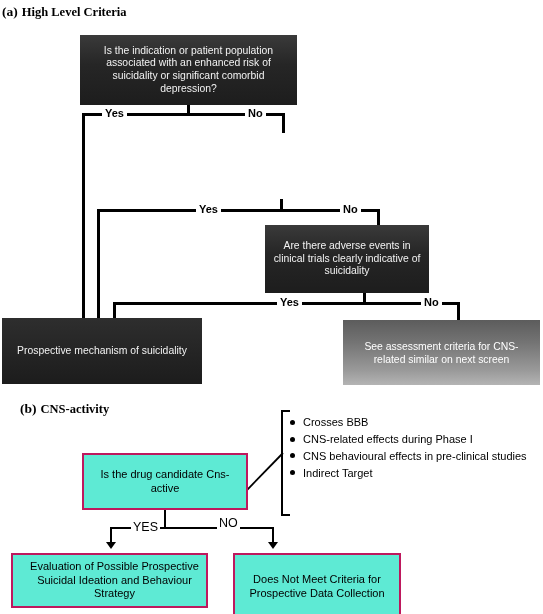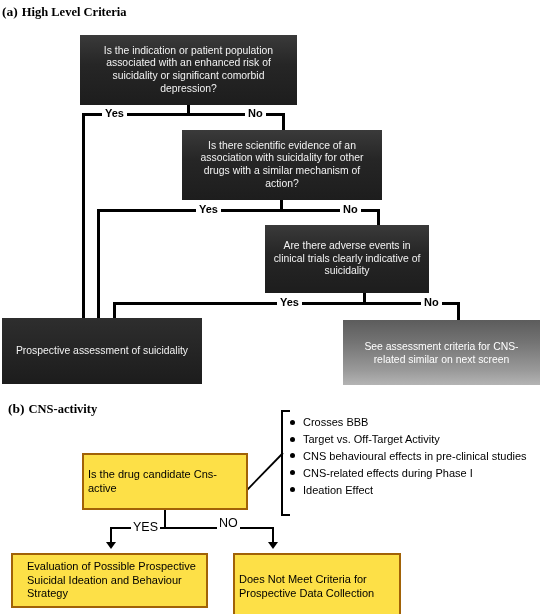--- a/index.html
+++ b/index.html
@@ -27,23 +27,23 @@
         color:#ffffff;display:flex;align-items:center;justify-content:center;
         text-align:center;line-height:1.25;font-size:10.4px;padding:3px 6px;z-index:3;}
 
   
   .h{position:absolute;background:#000;height:3px;z-index:1;}
   .v{position:absolute;background:#000;width:3px;z-index:1;}
   .lab{position:absolute;font-size:11px;font-weight:bold;color:#000;
        background:#fff;padding:0 3px;line-height:11px;z-index:2;white-space:nowrap;}
 
   
-  .sbox{position:absolute;box-sizing:border-box;background:#fde047;
-        border:2px solid #a16207;color:#000;display:flex;align-items:center;
-        justify-content:center;text-align:left;line-height:1.26;
+  .sbox{position:absolute;box-sizing:border-box;background:#5eead4;
+        border:2px solid #be185d;color:#000;display:flex;align-items:center;
+        justify-content:center;text-align:center;line-height:1.26;
         font-size:11px;padding:2px 4px;z-index:3;}
   .th{position:absolute;background:#000;height:1.6px;z-index:1;}
   .tv{position:absolute;background:#000;width:1.6px;z-index:1;}
   .lab2{position:absolute;font-size:12.5px;color:#000;background:#fff;
         padding:0 2px;line-height:13px;z-index:2;white-space:nowrap;}
   .arrow{position:absolute;width:0;height:0;border-left:5px solid transparent;
          border-right:5px solid transparent;border-top:7px solid #000;z-index:2;}
   .diag{position:absolute;z-index:1;}
 
   
@@ -84,59 +84,54 @@
 
   <div class="lab" style="left:102px;top:108px;">Yes</div>
   <div class="lab" style="left:245px;top:108px;">No</div>
   <div class="lab" style="left:196px;top:204px;">Yes</div>
   <div class="lab" style="left:340px;top:204px;">No</div>
   <div class="lab" style="left:277px;top:297px;">Yes</div>
   <div class="lab" style="left:421px;top:297px;">No</div>
 
   <div class="dbox" style="left:80px;top:35px;width:217px;height:70px;">Is the indication or patient population associated with an enhanced risk of suicidality or significant comorbid depression?</div>
 
-  <div class="dbox" style="left:182px;top:130px;width:200px;height:70px;">Is there scientific evidence of an association with suicidality for other drugs with a similar mechanism of action?</div>
 
   <div class="dbox" style="left:265px;top:225px;width:164px;height:68px;">Are there adverse events in clinical trials clearly indicative of suicidality</div>
 
-  <div class="dbox flat" style="left:2px;top:318px;width:200px;height:66px;">Prospective assessment of suicidality</div>
+  <div class="dbox flat" style="left:2px;top:318px;width:200px;height:66px;">Prospective mechanism of suicidality</div>
 
   <div class="gbox" style="left:343px;top:320px;width:197px;height:65px;">See assessment criteria for CNS-related similar on next screen</div>
 
-  <div class="caption" style="left:8px;top:399px;">
+  <div class="caption" style="left:20px;top:399px;">
     <span class="lbl">(b)</span>
     <span class="txt">CNS-activity</span>
   </div>
 
   <div class="brk" style="left:281px;top:410px;width:9px;height:106px;"></div>
 
   <svg class="diag" style="left:246px;top:450px;width:40px;height:42px;" viewBox="0 0 40 42">
     <line x1="0" y1="41" x2="37" y2="3" stroke="#000" stroke-width="1.8"></line>
   </svg>
 
   <div class="blist" style="left:290px;top:414px;">
     <div class="brow">
       <span class="bdot"></span>
       <span>Crosses BBB</span>
     </div>
     <div class="brow">
       <span class="bdot"></span>
-      <span>Target vs. Off-Target Activity</span>
+      <span>CNS-related effects during Phase I</span>
     </div>
     <div class="brow">
       <span class="bdot"></span>
       <span>CNS behavioural effects in pre-clinical studies</span>
     </div>
     <div class="brow">
       <span class="bdot"></span>
-      <span>CNS-related effects during Phase I</span>
-    </div>
-    <div class="brow">
-      <span class="bdot"></span>
-      <span>Ideation Effect</span>
+      <span>Indirect Target</span>
     </div>
   </div>
 
   <div class="sbox" style="left:82px;top:453px;width:166px;height:57px;">Is the drug candidate Cns-active</div>
 
   <div class="tv" style="left:164px;top:510px;height:18px;"></div>
   <div class="th" style="left:110px;top:527px;width:163px;"></div>
   <div class="tv" style="left:110px;top:527px;height:16px;"></div>
   <div class="tv" style="left:272px;top:527px;height:16px;"></div>
   <div class="arrow" style="left:106px;top:542px;"></div>

